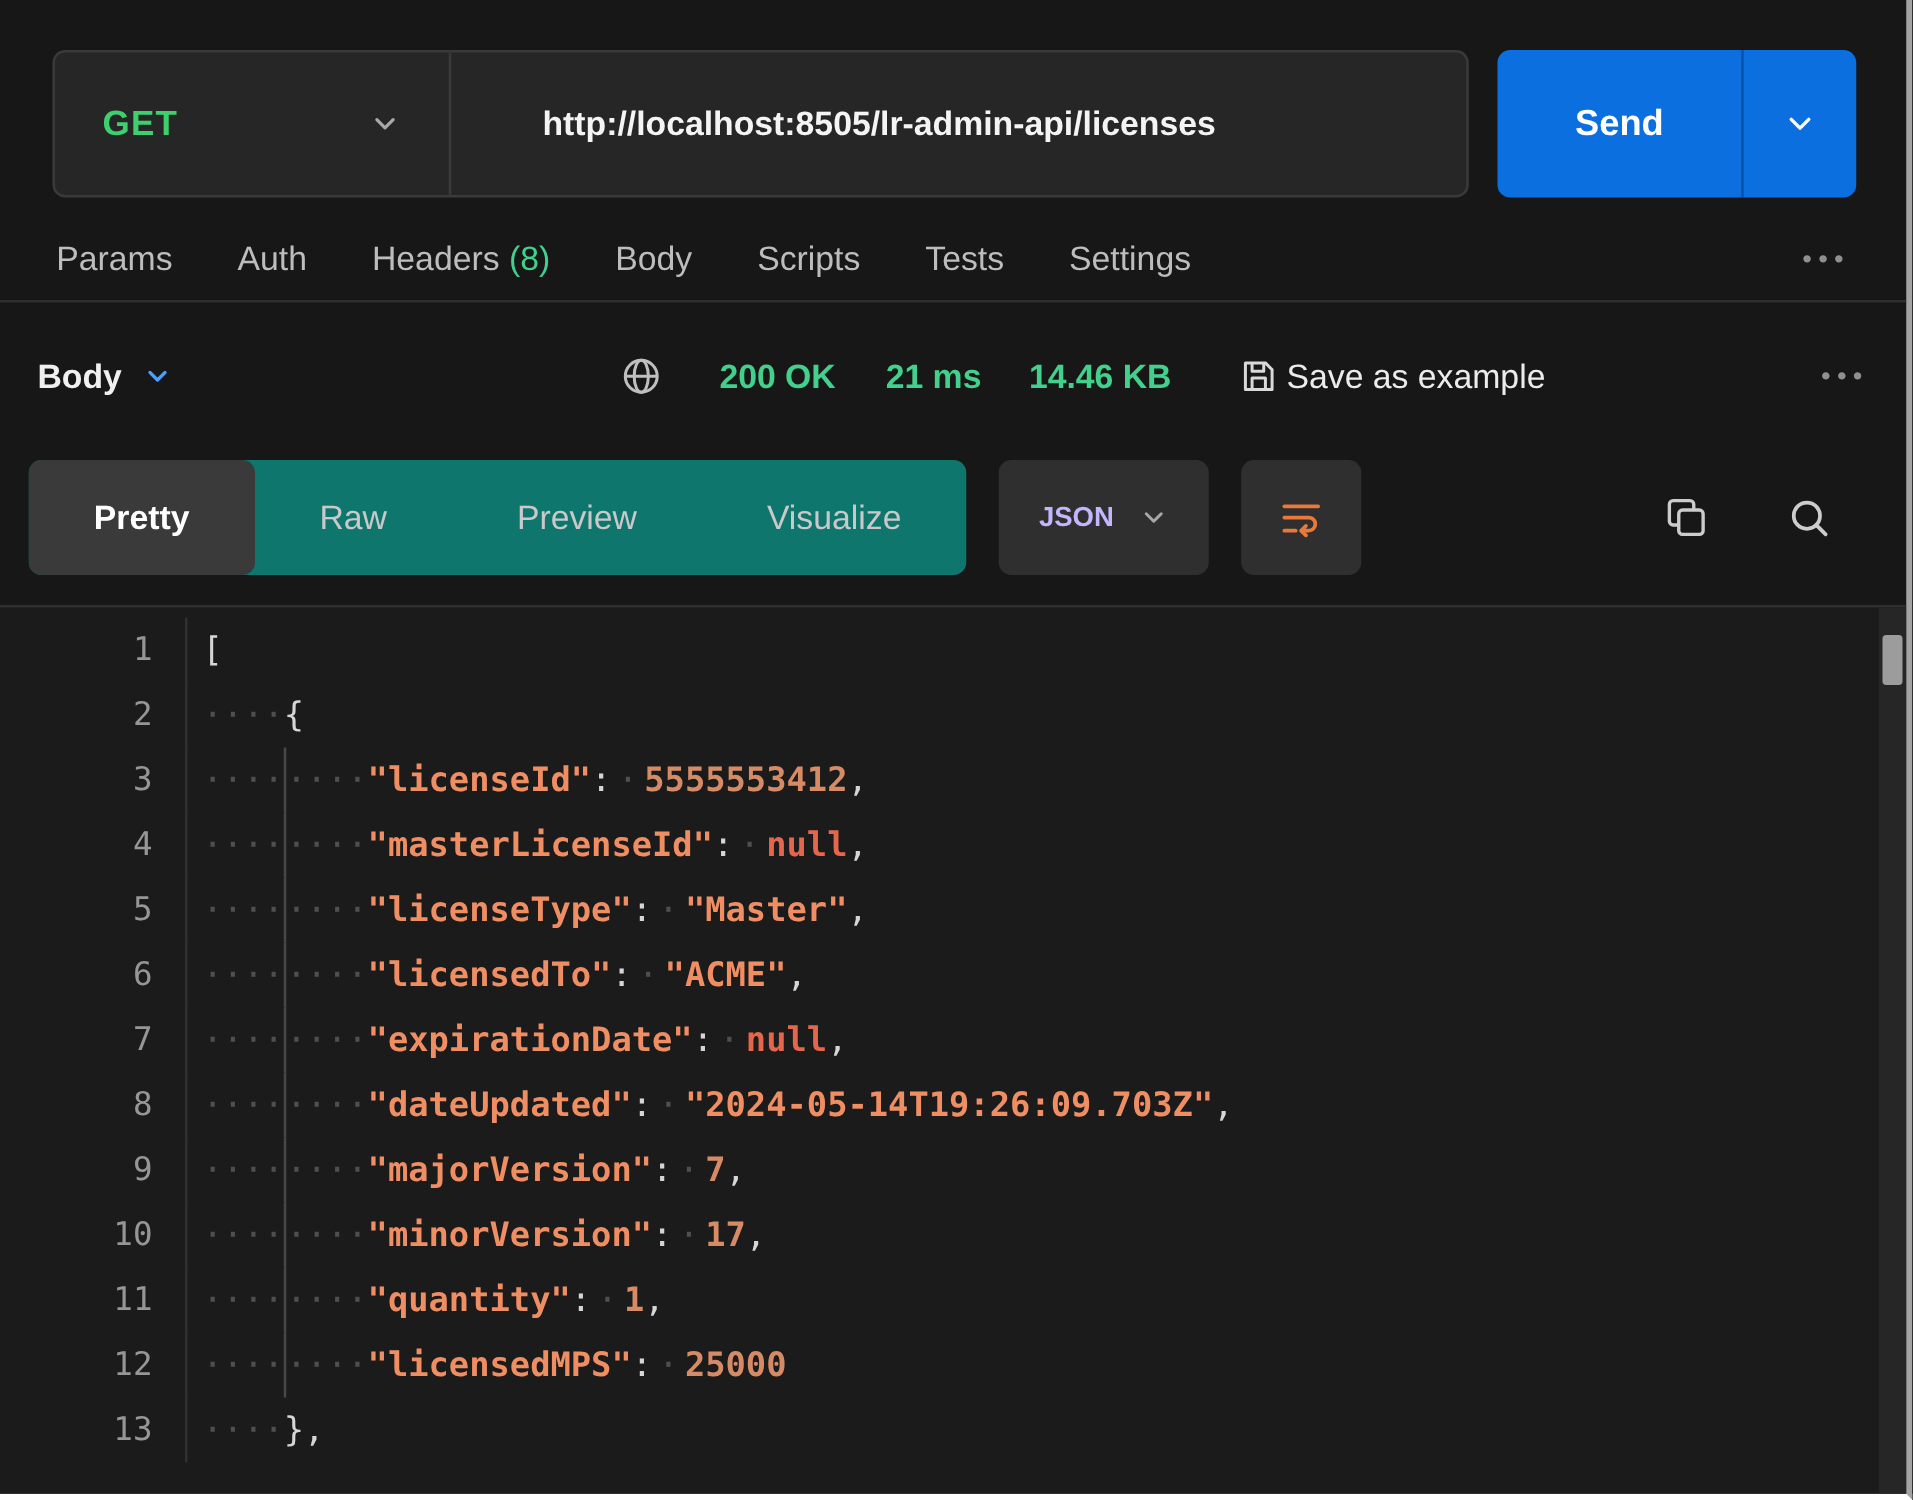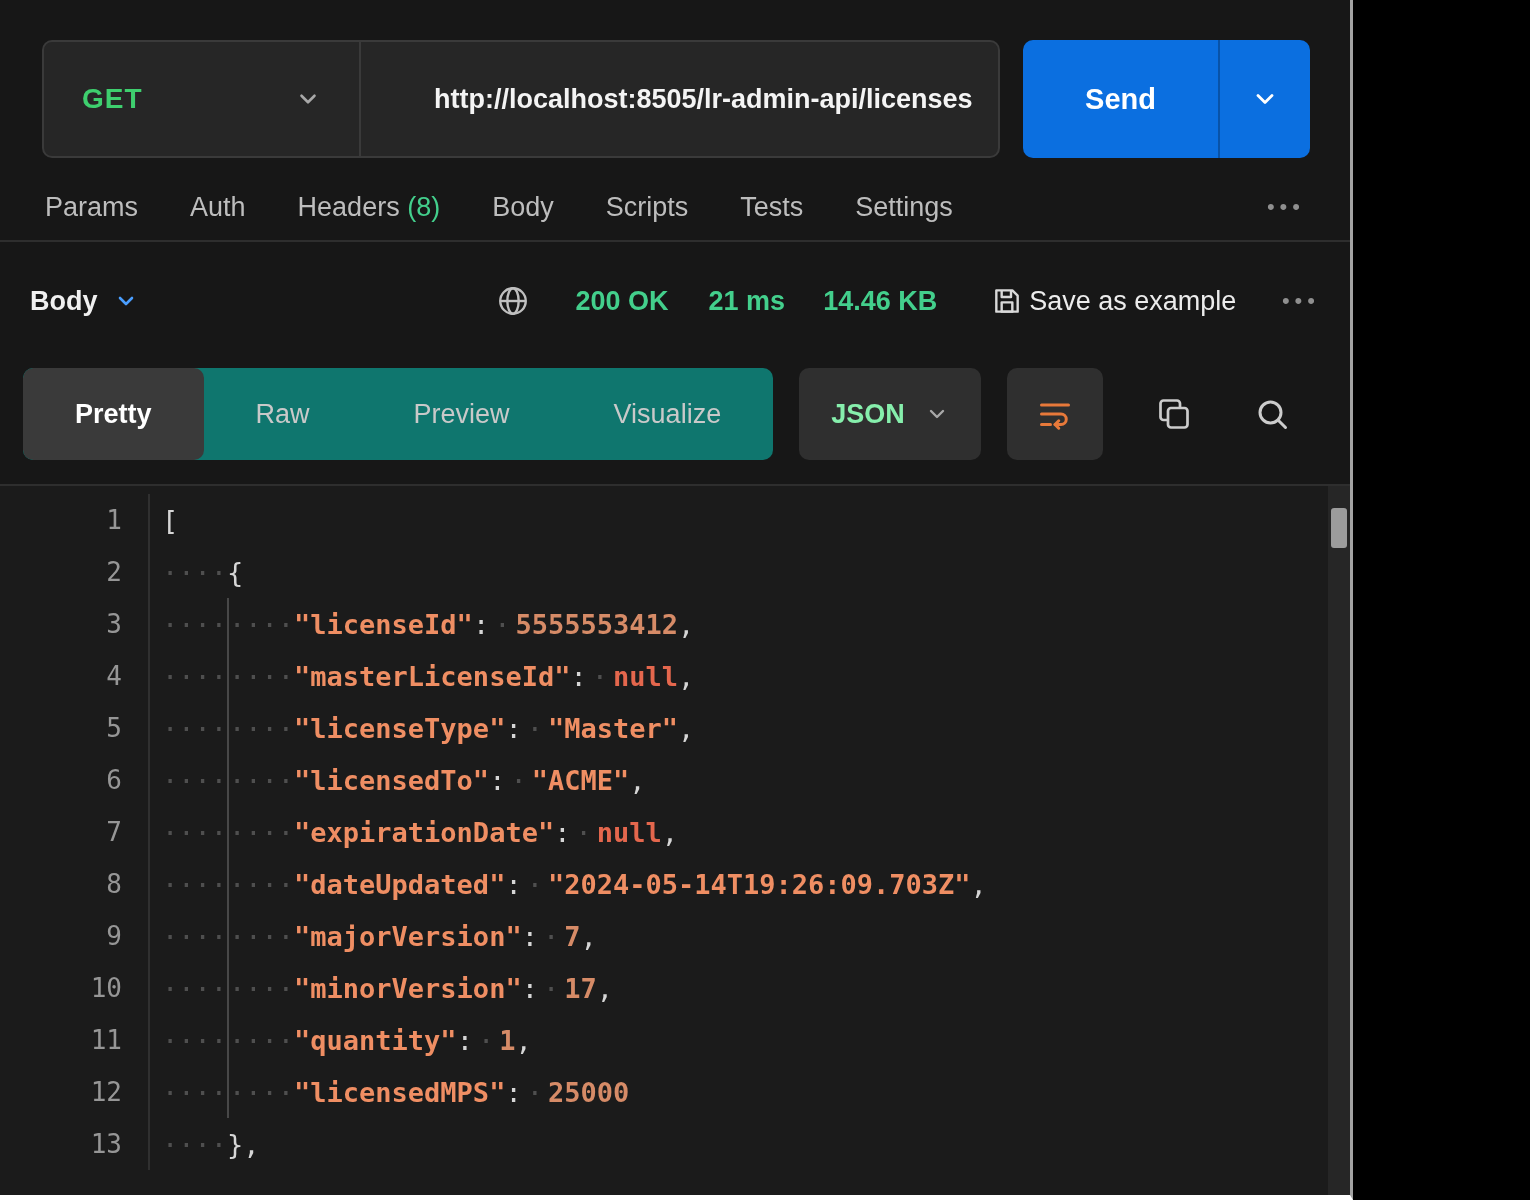--- a/index.html
+++ b/index.html
@@ -1,20 +1,20 @@
 <!DOCTYPE html>
 <html style="--method-get: #3ecf6e; --status-green: #43cf8c; --send-blue: #0b6fe0; --json-key: #ef8e63; --json-string: #ef8e63; --json-number: #d68b67; --json-null: #e4674d; --wrap-icon-orange: #e8793a;"><head>
 <meta charset="utf-8">
 <style>
   * { margin:0; padding:0; box-sizing:border-box; }
   html,body { background:#000; }
   .app {
-    width:1353px; height:1200px;
+    width:1530px; height:1200px;
     background:#171717;
-    border-right:3px solid #a3a3a3;
+    border-right:5px solid #a3a3a3;
     border-bottom:5px solid #ffffff;
     font-family:"Liberation Sans", sans-serif;
     display:flex; flex-direction:column;
     overflow:hidden;
     position:relative;
   }
 
   
   .request-row { margin-top:40px; padding:0 40px 0 42px; display:flex; gap:23px; height:118px; flex:none; }
   .url-box {
@@ -52,21 +52,21 @@
   .save-group .icon { color:#d9d9d9; display:flex; align-items:center; }
   .save-group .label { color:#ececec; font-size:27px; }
   .meta-row .more-dots { margin-left:auto; }
 
   
   .toolbar-row { margin-top:32px; padding:0 60px 0 23px; height:92px; display:flex; align-items:stretch; flex:none; }
   .view-group { display:flex; background:#0f766e; border-radius:10px; overflow:hidden; }
   .vtab { padding:0 52px; display:flex; align-items:center; font-size:27px; color:#c9c9c9; cursor:pointer; white-space:nowrap; }
   .vtab.active { background:#3a3a3a; color:#ffffff; font-weight:700; border-radius:10px; }
   .json-select { margin-left:26px; background:#2f2f2f; border-radius:10px; padding:0 32px; display:flex; align-items:center; gap:20px; cursor:pointer; }
-  .json-select .label { color:#86efac; font-size:27px; font-weight:700; }
+  .json-select .label { color:#c4b5fd; font-size:22px; font-weight:700; }
   .wrap-btn { margin-left:26px; background:#2f2f2f; border-radius:10px; width:96px; display:flex; align-items:center; justify-content:center; color:var(--wrap-icon-orange,#e8793a); cursor:pointer; }
   .tb-spacer { flex:1; }
   .icon-btn { display:flex; align-items:center; justify-content:center; color:#cccccc; cursor:pointer; }
   .icon-btn.copy { margin-right:62px; }
 
   
   .code-area { margin-top:24px; border-top:2px solid #2e2e2e; background:#1b1b1b; flex:1; position:relative; overflow:hidden; }
   .code-lines { padding-top:8px; font-family:"DejaVu Sans Mono", monospace; }
   .code-line { display:flex; height:52px; align-items:stretch; }
   .line-num {

